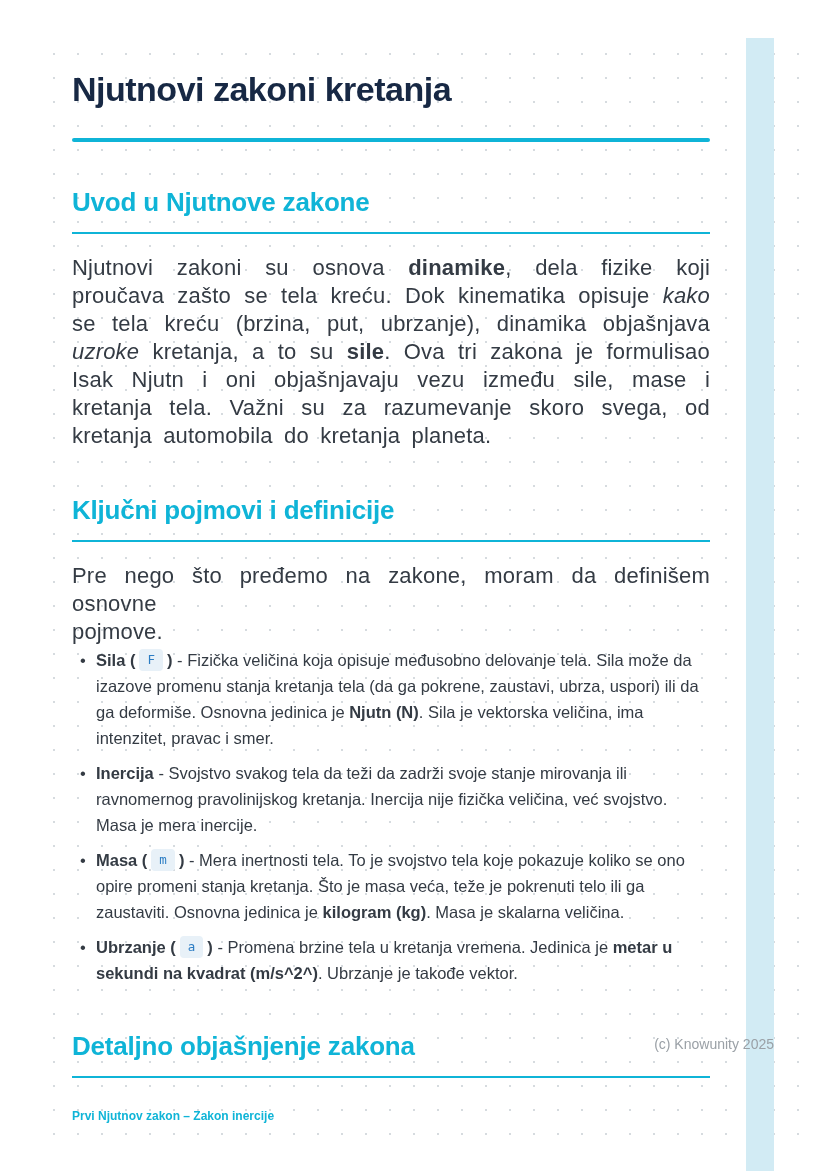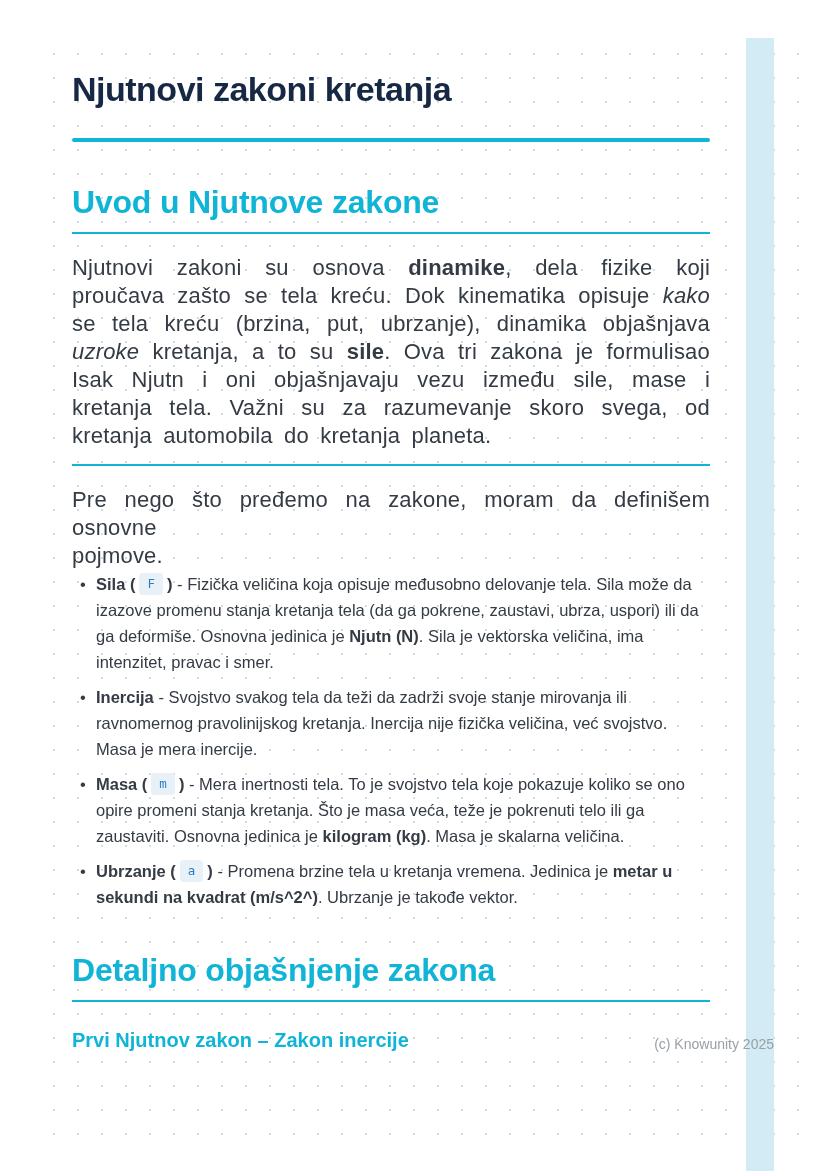--- a/index.html
+++ b/index.html
@@ -21,21 +21,21 @@
     position: absolute; left: 746px; top: 38px; bottom: 0; width: 28px;
     background: var(--stripe-blue, #d2ebf4);
   }
   .content { position: absolute; left: 72px; top: 66px; width: 638px; }
   h1.title {
     margin: 0; font-size: 34px; line-height: 46px; font-weight: bold;
     letter-spacing: -0.5px; color: var(--title-navy, #172844);
   }
   .rule-thick { height: 4px; margin-top: 26px; border-radius: 2px; background: var(--accent-cyan, #0fb4d7); }
   h2.sec {
-    margin: 44px 0 0 0; font-size: 32px; line-height: 32px; font-weight: bold;
+    margin: 44px 0 0 0; font-size: 26px; line-height: 32px; font-weight: bold;
     letter-spacing: -0.2px; color: var(--accent-cyan, #0fb4d7);
   }
   .rule-thin { height: 2px; margin-top: 14px; background: var(--accent-cyan, #0fb4d7); }
   p.body {
     margin: 20px 0 0 0; font-size: 22px; line-height: 28px;
     text-align: justify; word-spacing: 5px; letter-spacing: 0.2px;
   }
   p.body b { font-weight: bold; }
   p.body i { font-style: italic; }
   .force-justify { display: inline-block; width: 100%; text-align: justify; text-align-last: justify; }
@@ -43,21 +43,21 @@
   ul.bullets li { position: relative; font-size: 16.5px; line-height: 26px; margin: 0 0 9px 0; }
   ul.bullets li::before { content: "\2022"; position: absolute; left: -16px; top: 0; color: var(--body-text, #343b44); }
   ul.bullets b { font-weight: bold; }
   .chip {
     display: inline-block; font-family: "DejaVu Sans Mono", monospace;
     font-size: 12.5px; line-height: 18px; padding: 2px 8px; margin: 0 4px;
     border-radius: 4px; vertical-align: 2px;
     background: var(--code-bg, #e8f1f8); color: var(--code-blue, #2c7dc4);
   }
   h3.subsec {
-    margin: 26px 0 8px 0; font-size: 20px; line-height: 24px; font-weight: bold;
+    margin: 26px 0 8px 0; font-size: 12px; line-height: 24px; font-weight: bold;
     color: var(--accent-cyan, #0fb4d7);
   }
   .footer { position: absolute; top: 1036px; right: 54px; font-size: 14px; color: var(--footer-gray, #9aa0a6); }
 </style>
 </head>
 <body>
 
 <div class="dots"></div>
 <div class="stripe"></div>
 
@@ -66,20 +66,21 @@
   <h1 class="title">Njutnovi zakoni kretanja</h1>
   <div class="rule-thick"></div>
 
   <section>
     <h2 class="sec">Uvod u Njutnove zakone</h2>
     <div class="rule-thin"></div>
     <p class="body"><span>Njutnovi zakoni su osnova </span><b>dinamike</b><span>, dela fizike koji proučava zašto se tela kreću. Dok kinematika opisuje </span><i>kako</i><span> se tela kreću (brzina, put, ubrzanje), dinamika objašnjava </span><i>uzroke</i><span> kretanja, a to su </span><b>sile</b><span>. Ova tri zakona je formulisao Isak Njutn i oni objašnjavaju vezu između sile, mase i kretanja tela. Važni su za razumevanje skoro svega, od kretanja automobila do kretanja planeta.</span></p>
   </section>
 
   <section>
+    <h2 class="sec">Ključni pojmovi i definicije</h2>
     <div class="rule-thin"></div>
     <p class="body"><span class="force-justify">Pre nego što pređemo na zakone, moram da definišem osnovne</span><span>pojmove.</span></p>
 
     <ul class="bullets">
       <li><b>Sila (</b><code class="chip">F</code><b>)</b><span> - Fizička veličina koja opisuje međusobno delovanje tela. Sila može da izazove promenu stanja kretanja tela (da ga pokrene, zaustavi, ubrza, uspori) ili da ga deformiše. Osnovna jedinica je </span><b>Njutn (N)</b><span>. Sila je vektorska veličina, ima intenzitet, pravac i smer.</span></li>
       <li><b>Inercija</b><span> - Svojstvo svakog tela da teži da zadrži svoje stanje mirovanja ili ravnomernog pravolinijskog kretanja. Inercija nije fizička veličina, već svojstvo. Masa je mera inercije.</span></li>
       <li><b>Masa (</b><code class="chip">m</code><b>)</b><span> - Mera inertnosti tela. To je svojstvo tela koje pokazuje koliko se ono opire promeni stanja kretanja. Što je masa veća, teže je pokrenuti telo ili ga zaustaviti. Osnovna jedinica je </span><b>kilogram (kg)</b><span>. Masa je skalarna veličina.</span></li>
       <li><b>Ubrzanje (</b><code class="chip">a</code><b>)</b><span> - Promena brzine tela u kretanja vremena. Jedinica je </span><b>metar u sekundi na kvadrat (m/s^2^)</b><span>. Ubrzanje je takođe vektor.</span></li>
     </ul>
   </section>

